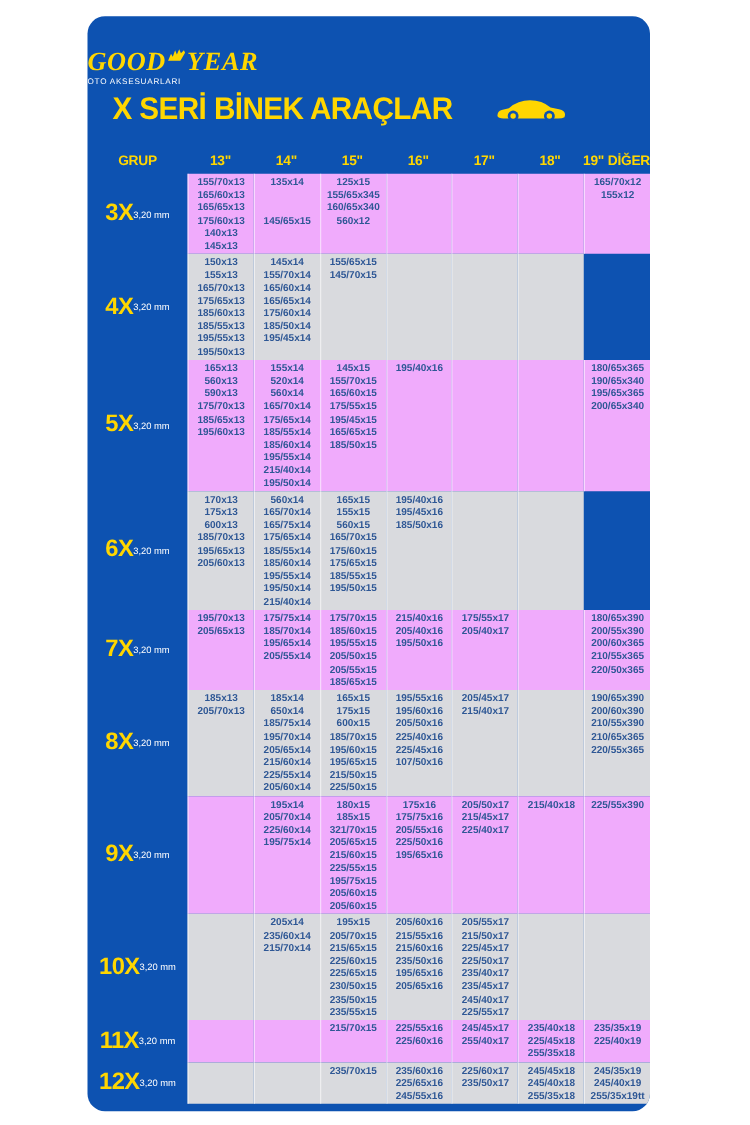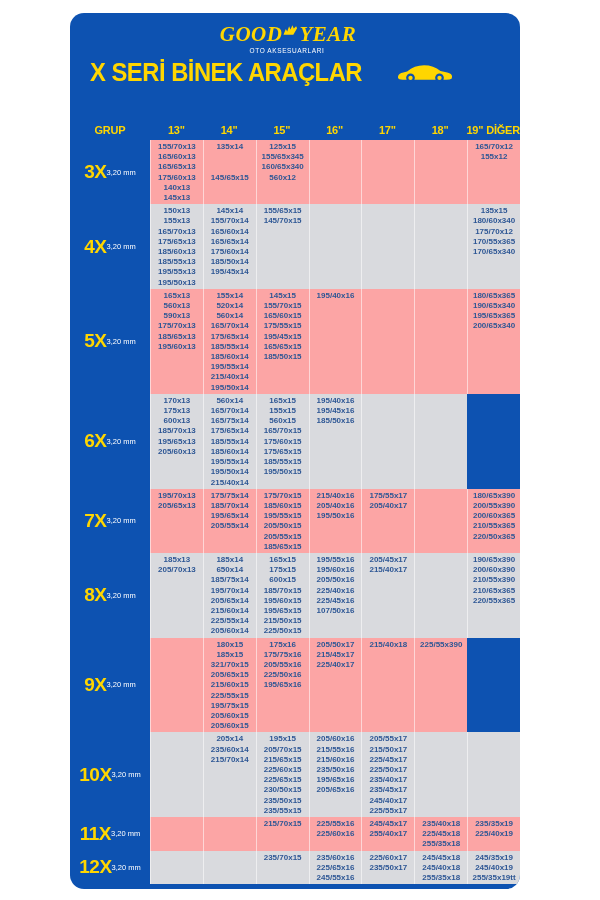--- a/index.html
+++ b/index.html
@@ -6,48 +6,48 @@
   body{
     width:600px;height:900px;background:#ffffff;
     font-family:"Liberation Sans", sans-serif;
     position:relative;overflow:hidden;
   }
   .card{
     position:absolute;left:70px;top:13px;width:450px;height:876px;
     background:#0d52b1;border-radius:14px;overflow:hidden;
   }
   
-  .logo-block{margin:9px 14px 0 0;text-align:center;}
+  .logo-block{margin:24px 14px 0 0;text-align:left;}
   .logo-line{display:inline-flex;align-items:center;gap:1px;}
   .logo-word{
     color:#ffd600;font-family:"Liberation Serif", serif;
     font-style:italic;font-weight:900;font-size:21px;letter-spacing:.5px;
     line-height:20px;
   }
   .wingfoot{display:inline-block;margin:0 0 6px 0;}
   .logo-sub{color:#ffffff;font-size:6.5px;letter-spacing:.6px;margin-top:1px;padding-right:2px;}
   
   .title-row{display:flex;align-items:center;gap:20px;padding-left:20px;margin-top:0;height:36px;}
   .title{
     margin:0;color:#ffd600;font-size:25px;font-weight:800;
     letter-spacing:-0.5px;transform:scaleX(.95);transform-origin:left center;white-space:nowrap;
   }
   .car-icon{display:inline-block;line-height:0;}
   
   .grid{display:grid;grid-template-columns:80px repeat(7,1fr);}
-  .header-row{margin-top:29px;height:21px;align-items:center;}
+  .header-row{margin-top:13px;height:21px;align-items:center;}
   .grup-h,.col-h{
     color:#ffd600;font-weight:bold;font-size:11px;text-align:center;
     letter-spacing:-0.2px;white-space:nowrap;
   }
   .band .cell{
     text-align:center;padding:2px 0 1px 0;
     border-left:1px solid rgba(255,255,255,.55);
   }
-  .band.light .cell{background:#fca5a5;}
+  .band.light .cell{background:#f0abfc;}
   .band.dark  .cell{background:#d9dade;}
   .sz{
     font-size:8px;line-height:10.2px;min-height:10.2px;
     color:#2e5795;font-weight:bold;white-space:nowrap;
   }
   .grup-cell{
     display:flex;flex-direction:row;justify-content:center;align-items:center;
     background:transparent;
   }
   .g-name{color:#ffd600;font-size:19px;font-weight:800;letter-spacing:-0.5px;line-height:18px;}
@@ -152,27 +152,20 @@
           <div class="sz">185/50x14</div>
           <div class="sz">195/45x14</div>
         </div>
         <div class="cell">
           <div class="sz">155/65x15</div>
           <div class="sz">145/70x15</div>
         </div>
         <div class="cell"></div>
         <div class="cell"></div>
         <div class="cell"></div>
-        <div class="cell">
-          <div class="sz">135x15</div>
-          <div class="sz">180/60x340</div>
-          <div class="sz">175/70x12</div>
-          <div class="sz">170/55x365</div>
-          <div class="sz">170/65x340</div>
-        </div>
       </div>
       <div class="grid band light">
         <div class="grup-cell">
           <div class="g-name">5X</div>
           <div class="g-th">3,20 mm</div>
         </div>
         <div class="cell">
           <div class="sz">165x13</div>
           <div class="sz">560x13</div>
           <div class="sz">590x13</div>
@@ -346,20 +339,26 @@
           <div class="sz">220/55x365</div>
         </div>
       </div>
       <div class="grid band light">
         <div class="grup-cell">
           <div class="g-name">9X</div>
           <div class="g-th">3,20 mm</div>
         </div>
         <div class="cell"></div>
         <div class="cell">
+          <div class="sz">195x14</div>
+          <div class="sz">205/70x14</div>
+          <div class="sz">225/60x14</div>
+          <div class="sz">195/75x14</div>
+        </div>
+        <div class="cell">
           <div class="sz">180x15</div>
           <div class="sz">185x15</div>
           <div class="sz">321/70x15</div>
           <div class="sz">205/65x15</div>
           <div class="sz">215/60x15</div>
           <div class="sz">225/55x15</div>
           <div class="sz">195/75x15</div>
           <div class="sz">205/60x15</div>
           <div class="sz">205/60x15</div>
         </div>

